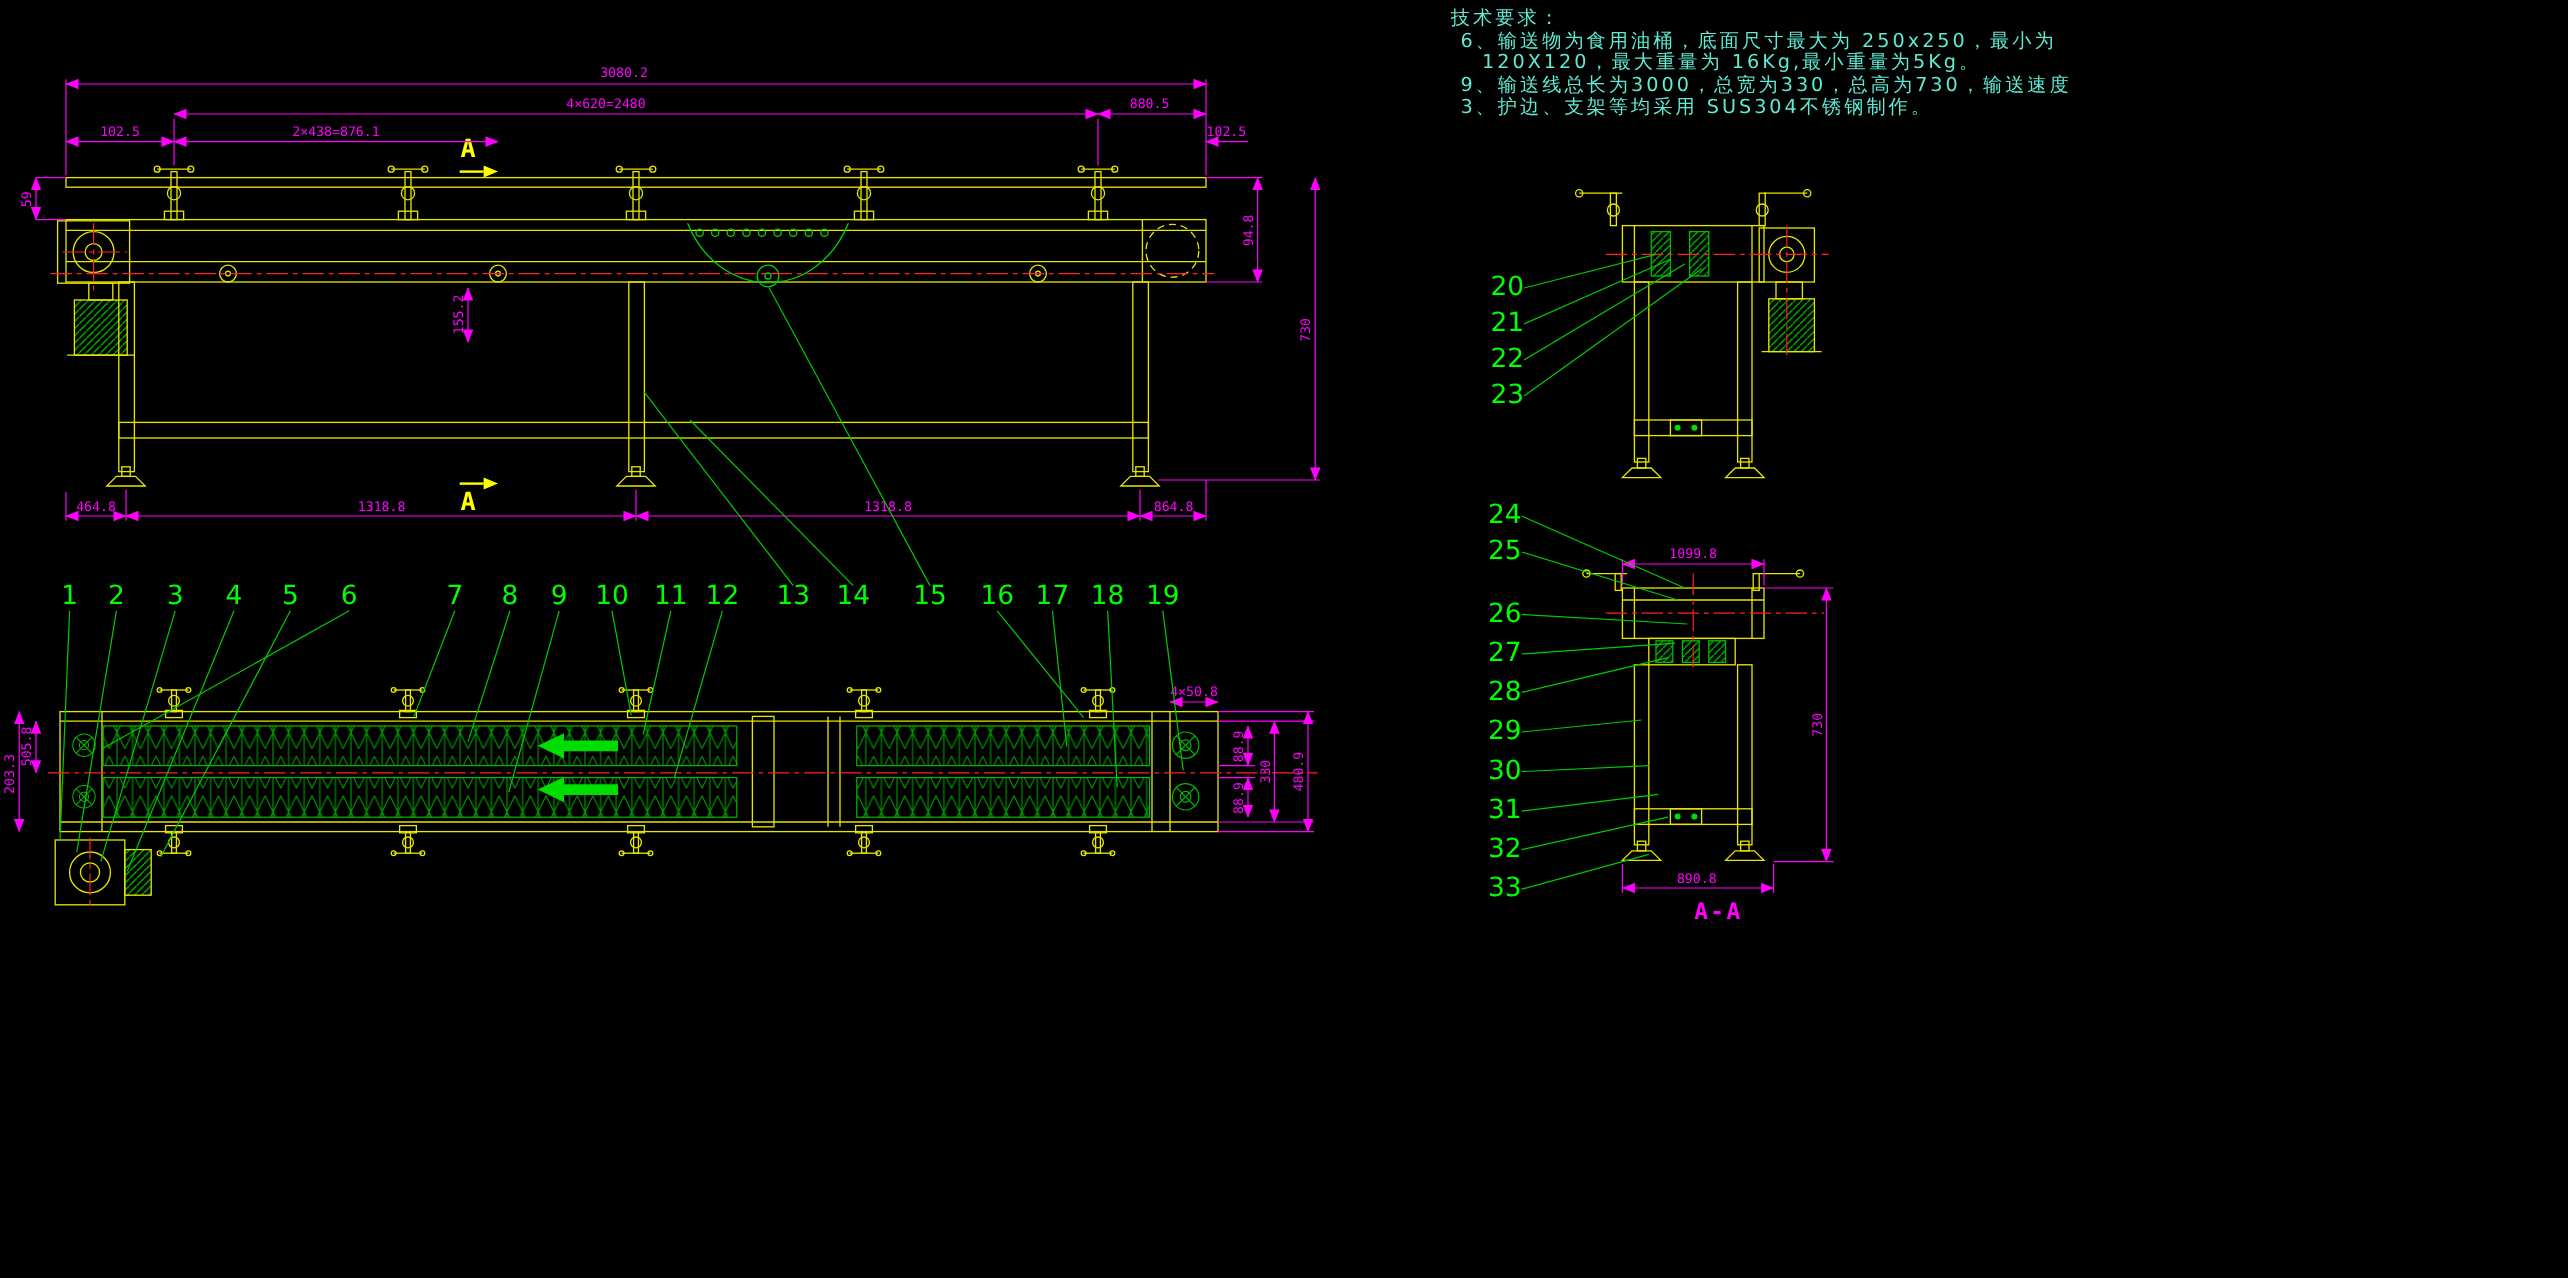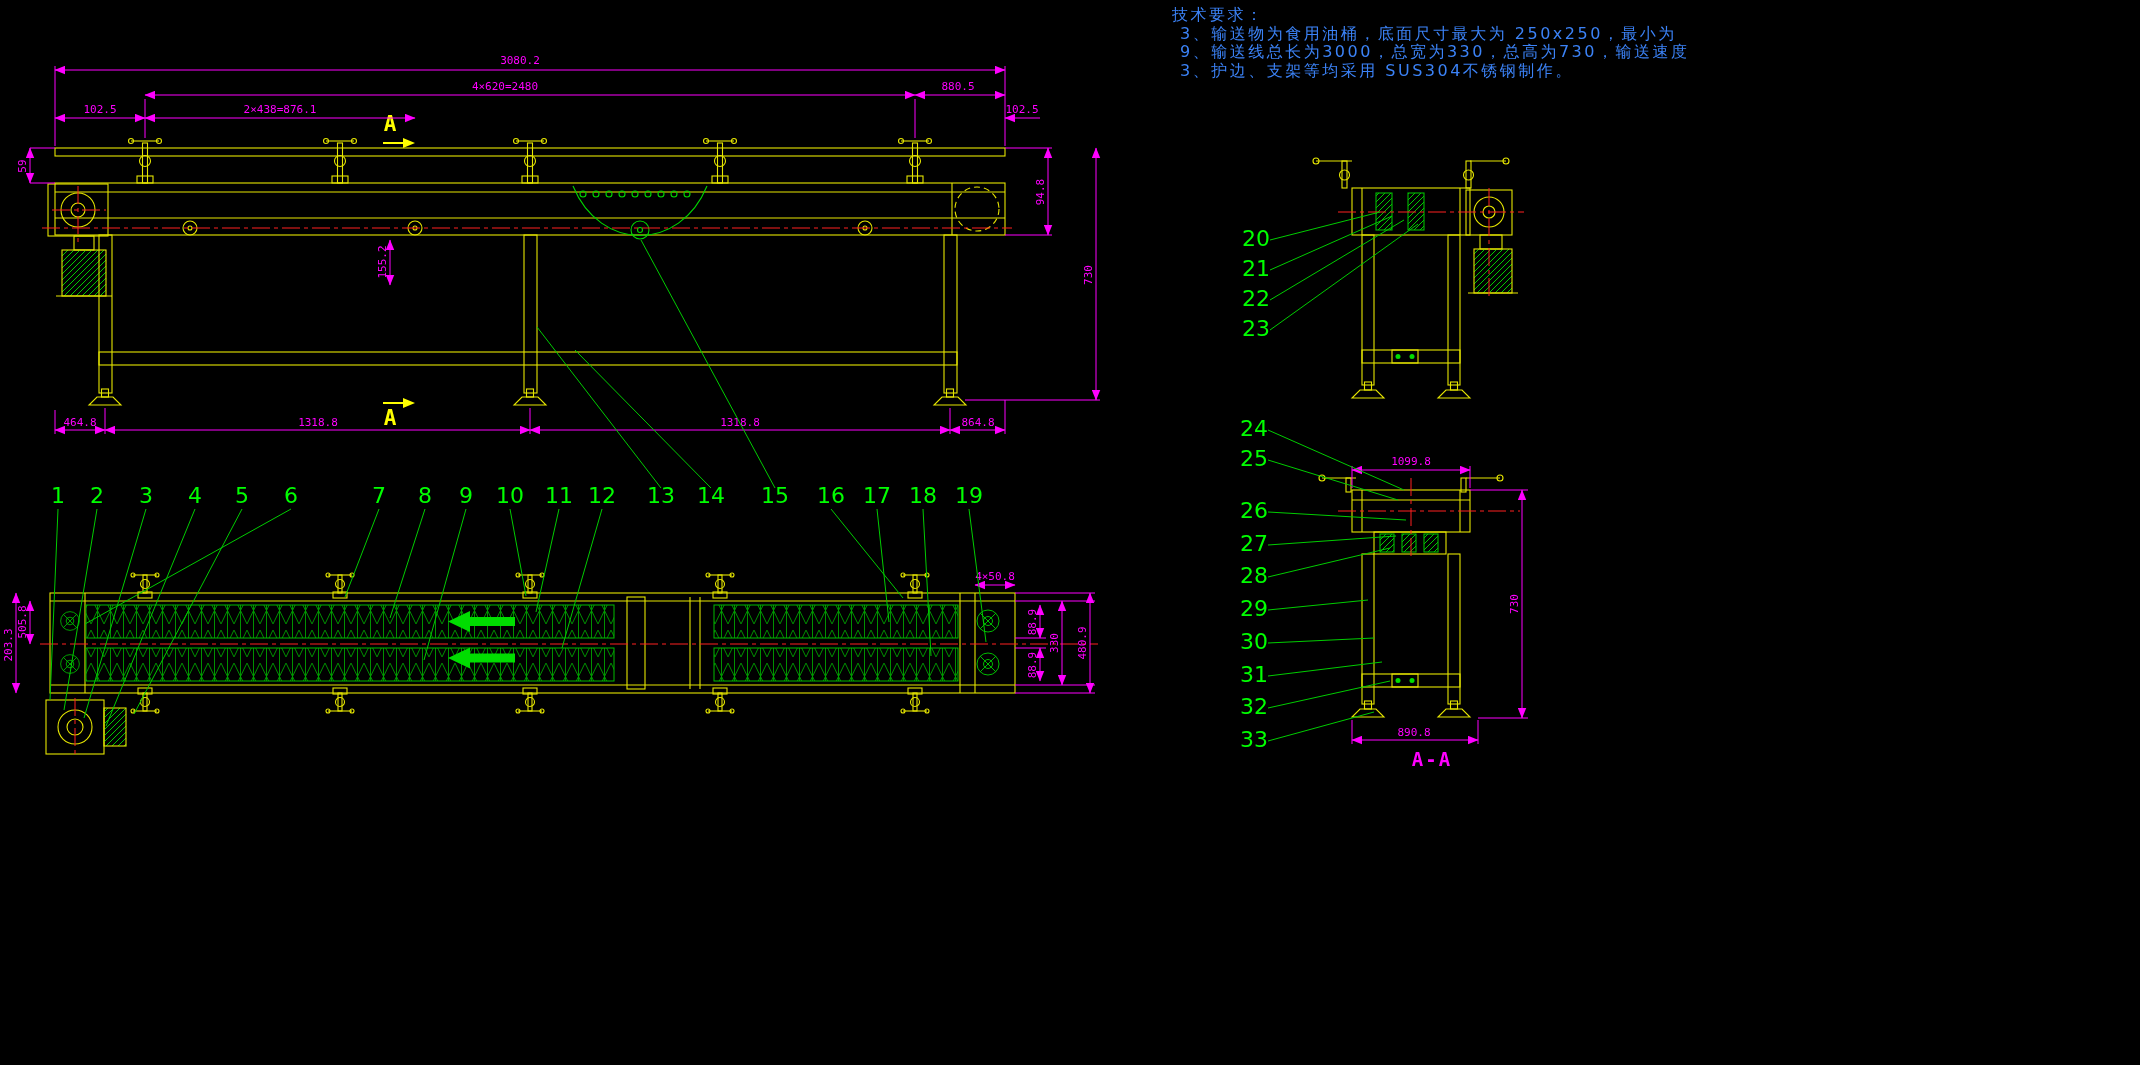--- a/index.html
+++ b/index.html
@@ -1,18 +1,18 @@
 <!DOCTYPE html>
 <html><head>
 <meta charset="utf-8">
 <style>
   html,body{margin:0;padding:0;background:#000;}
   .stage{position:relative;width:2140px;height:1065px;background:#000;overflow:hidden;}
   svg{position:absolute;left:0;top:0;}
-  .tech{position:absolute;left:1172px;top:6px;color:#3b82f6;
+  .tech{position:absolute;left:1209px;top:6px;color:#5eead4;
         font-family:"DejaVu Sans",sans-serif;font-size:16px;line-height:18.5px;
         letter-spacing:2.5px;white-space:nowrap;}
   .tech .item{padding-left:8px;}
   .tech .cont{padding-left:26px;}
   text{font-family:"DejaVu Sans Mono","DejaVu Sans",monospace;}
   .dimtxt{fill:#ff00ff;font-size:11px;}
   .callout{fill:#00ff00;font-size:22px;font-family:"DejaVu Sans",sans-serif;}
   .seclab{fill:#ffff00;font-size:21px;font-weight:bold;}
   .aalab{fill:#ff00ff;font-size:19px;font-weight:bold;letter-spacing:2px;}
 </style>
@@ -419,17 +419,18 @@
     <text class="callout" x="1254" y="649" text-anchor="middle">30</text>
     <text class="callout" x="1254" y="682" text-anchor="middle">31</text>
     <text class="callout" x="1254" y="714" text-anchor="middle">32</text>
     <text class="callout" x="1254" y="747" text-anchor="middle">33</text>
   </g>
   <text class="aalab" x="1432" y="766" text-anchor="middle">A-A</text>
 </svg>
 
 <div class="tech">
   <div>技术要求：</div>
-  <div class="item">3、输送物为食用油桶，底面尺寸最大为 250x250，最小为</div>
+  <div class="item">6、输送物为食用油桶，底面尺寸最大为 250x250，最小为</div>
+  <div class="cont">120X120，最大重量为 16Kg,最小重量为5Kg。</div>
   <div class="item">9、输送线总长为3000，总宽为330，总高为730，输送速度</div>
   <div class="item">3、护边、支架等均采用 SUS304不锈钢制作。</div>
 </div>
 </div>
 
 </body></html>

